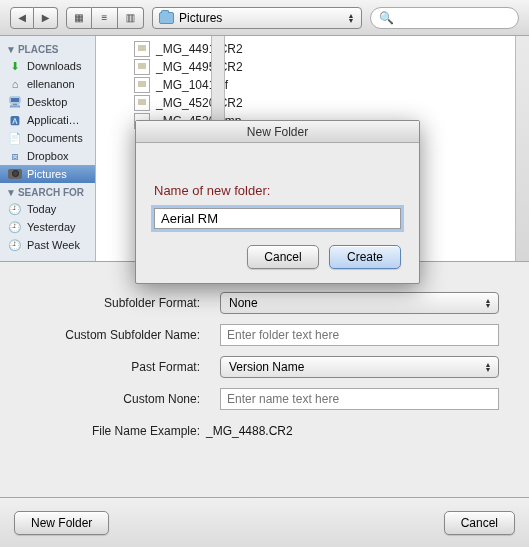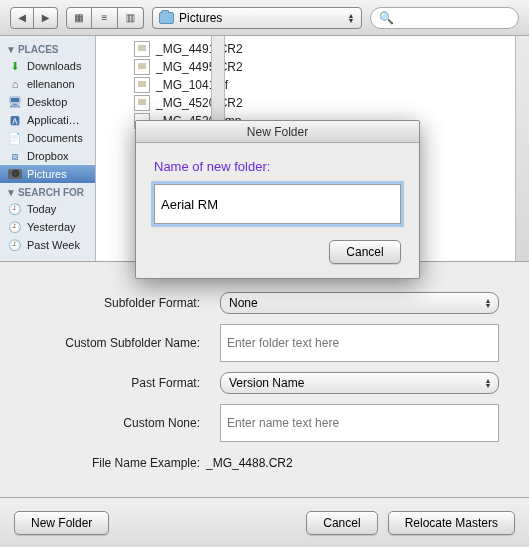--- a/index.html
+++ b/index.html
@@ -43,38 +43,38 @@
   .fileico:before{content:"";position:absolute;left:3px;top:3px;right:3px;bottom:5px;background:#cfcab0;}
   .xmpico{width:16px;height:16px;background:#fff;border:1px solid #aaa;}
   .vscrollA{position:absolute;right:0;top:0;bottom:0;width:14px;background:linear-gradient(#eaeaea,#d7d7d7);border-left:1px solid #bbb;}
   .colsep{position:absolute; left:115px; top:0; bottom:0;width:14px;background:linear-gradient(#eaeaea,#d7d7d7);border-left:1px solid #bbb;border-right:1px solid #bbb; display:flex; align-items:flex-end; justify-content:center; padding-bottom:3px;}
   .resizer{width:10px;height:18px;border-radius:5px;background:linear-gradient(#fbfbfb,#cfcfcf);border:1px solid #999;}
 
   
   .optpanel{border-top:1px solid #a6a6a6; padding:30px 30px 10px; display:flex; flex-direction:column; gap:10px; background:#ededed; height:208px;}
   .optrow{display:flex; align-items:center; gap:20px;}
   .optlbl{width:170px; text-align:right; font-size:12px; color:#222;}
-  .popup{flex:1; height:22px; background:linear-gradient(#fdfdfd,#e3e3e3); border:1px solid #888; border-radius:9px; padding:0 20px 0 8px; display:flex; align-items:center; position:relative; font-size:12px; box-shadow:0 1px 0 #fff inset;}
+  .popup{flex:1; height:22px; background:linear-gradient(#fdfdfd,#e3e3e3); border:1px solid #888; border-radius:4px; padding:0 20px 0 8px; display:flex; align-items:center; position:relative; font-size:12px; box-shadow:0 1px 0 #fff inset;}
   .popup .arrows{position:absolute; right:4px; width:12px; display:flex; flex-direction:column; font-size:7px; line-height:5px; align-items:center; color:#333;}
-  .txtin{flex:1; height:38px; border:1px solid #aaa; background:#fff; padding:0 6px; font-size:12px; color:#4c1d95;}
+  .txtin{flex:1; height:22px; border:1px solid #aaa; background:#fff; padding:0 6px; font-size:12px; color:#4c1d95;}
   .example{display:flex; gap:6px; font-size:12px; padding-top:4px;}
   .example .optlbl{color:#222;}
   .exval{color:#111;}
 
   
   .footbar{position:absolute; left:0; right:0; bottom:0; height:50px; border-top:1px solid #a6a6a6; background:linear-gradient(#f0f0f0,#dcdcdc); display:flex; align-items:center; padding:0 14px; gap:10px;}
   .spacer{flex:1;}
   .btn{height:24px; padding:0 16px; border:1px solid #888; border-radius:5px; background:linear-gradient(#fdfdfd,#d9d9d9); font-size:12px; display:flex; align-items:center; box-shadow:0 1px 0 #fff inset, 0 1px 1px rgba(0,0,0,.15); cursor:default;}
 
   
   .sheet-wrap{position:absolute; left:135px; top:120px; width:285px; background:#ececec; border:1px solid #8b8b8b; border-radius:2px; box-shadow:0 6px 24px rgba(0,0,0,.45);}
   .sheet-title{height:22px; background:linear-gradient(#f4f4f4,#d6d6d6); border-bottom:1px solid #aaa; display:flex; align-items:center; justify-content:center; font-size:12px; color:#333;}
   .sheet-body{padding:16px 18px 14px; display:flex; flex-direction:column; gap:10px;}
-  .sheet-lbl{font-size:13px; color:#6d28d9;}
-  .sheet-input{height:40px; border:1px solid #9a9a9a; padding:0 6px; background:#fff; font-size:13px; box-shadow: 0 0 0 3px #a9c8ec; outline:none;}
+  .sheet-lbl{font-size:13px; color:#7f1d1d;margin-top:24px;}
+  .sheet-input{height:21px; border:1px solid #9a9a9a; padding:0 6px; background:#fff; font-size:13px; box-shadow: 0 0 0 3px #a9c8ec; outline:none;}
   .sheet-btns{display:flex; justify-content:flex-end; gap:10px; padding-top:6px;}
   .sheet-btns .btn{min-width:72px; justify-content:center;}
   .btn.default{background:linear-gradient(#eaf2fd,#b8d2f1); border-color:#5e85b7;}
 
 </style>
 </head>
 <body>
 
 <div class="toolbar">
   <div class="navseg">
@@ -218,30 +218,30 @@
   </div>
 </div>
 
 <div class="footbar">
   <div class="btn">
       <span>New Folder</span>
     </div>
   <div class="spacer"></div>
   <div class="btn">
       <span>Cancel</span>
-    </div>
-  <div class="btn">
-      <span>Relocate Masters</span>
     </div>
 </div>
 
 <div class="sheet-wrap">
   <div class="sheet-title">New Folder</div>
   <div class="sheet-body">
     <div class="sheet-lbl">Name of new folder:</div>
     <input class="sheet-input" value="Aerial RM" style="">
     <div class="sheet-btns">
       <div class="btn">
           <span>Cancel</span>
         </div>
+      <div class="btn default">
+          <span>Create</span>
+        </div>
     </div>
   </div>
 </div>
 
 </body></html>

